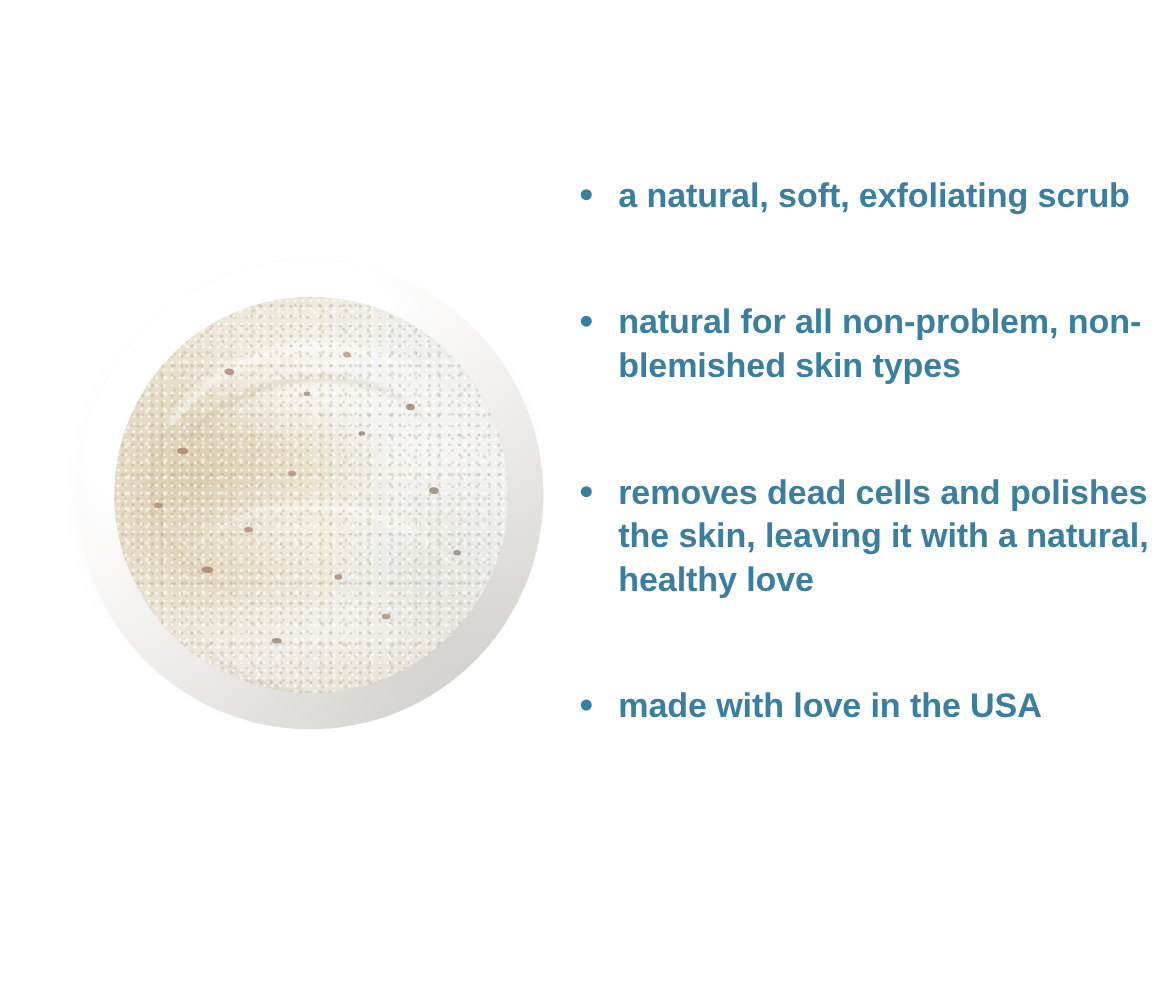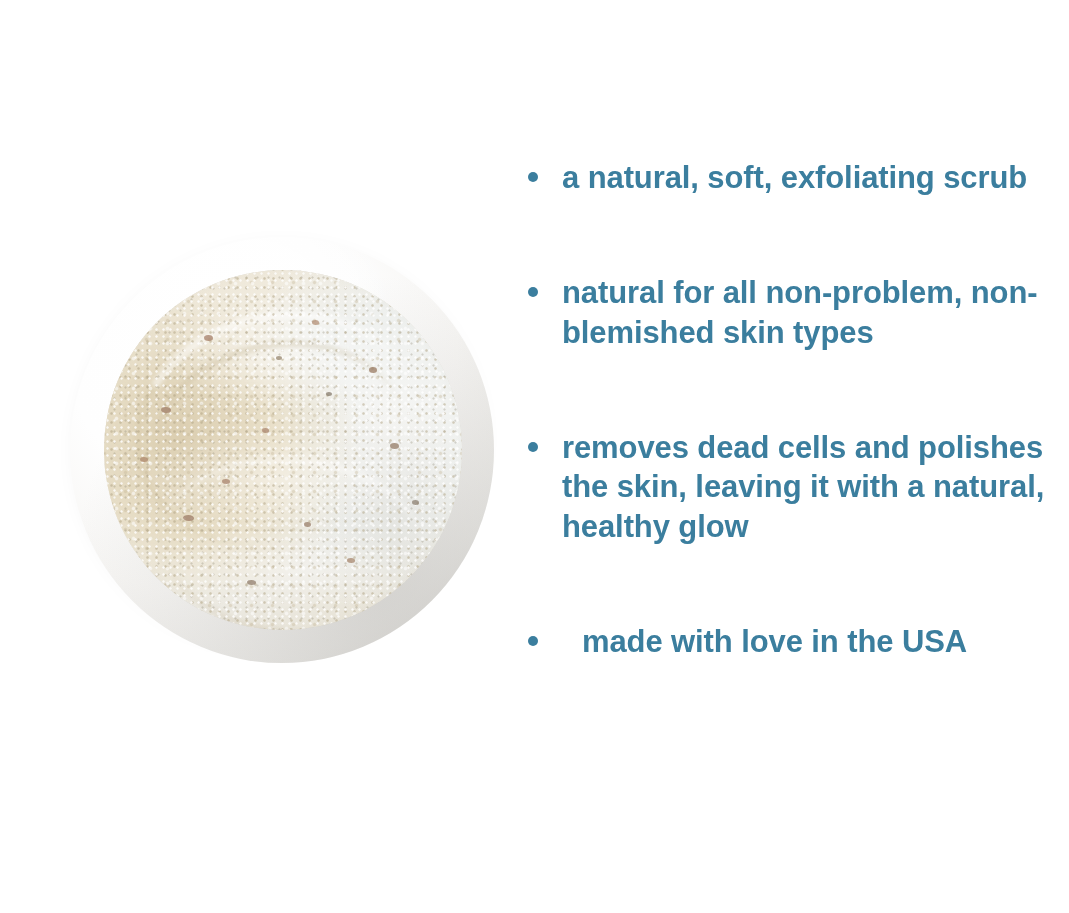--- a/index.html
+++ b/index.html
@@ -233,21 +233,20 @@
     width: 520px;
   }
 
   .benefit-item {
     display: flex;
     align-items: flex-start;
     margin-bottom: 76px;
   }
   .benefit-item:last-child {
     margin-bottom: 3px;
-    gap: 20px;
   }
 
   .benefit-bullet {
     flex: 0 0 auto;
     width: 10px;
     height: 10px;
     border-radius: 50%;
     background: #3b7e9e;
     margin-top: 14px;
     margin-right: 24px;
@@ -308,21 +307,21 @@
       <span class="benefit-text">a natural, soft, exfoliating scrub</span>
     </div>
 
     <div class="benefit-item">
       <span class="benefit-bullet"></span>
       <span class="benefit-text">natural for all non-problem, non-blemished skin types</span>
     </div>
 
     <div class="benefit-item">
       <span class="benefit-bullet"></span>
-      <span class="benefit-text">removes dead cells and polishes the skin, leaving it with a natural, healthy glow</span>
+      <span class="benefit-text">removes dead cells and polishes the skin, leaving it with a natural, healthy love</span>
     </div>
 
     <div class="benefit-item">
       <span class="benefit-bullet"></span>
       <span class="benefit-text">made with love in the USA</span>
     </div>
 
   </div>
 </div>
 

